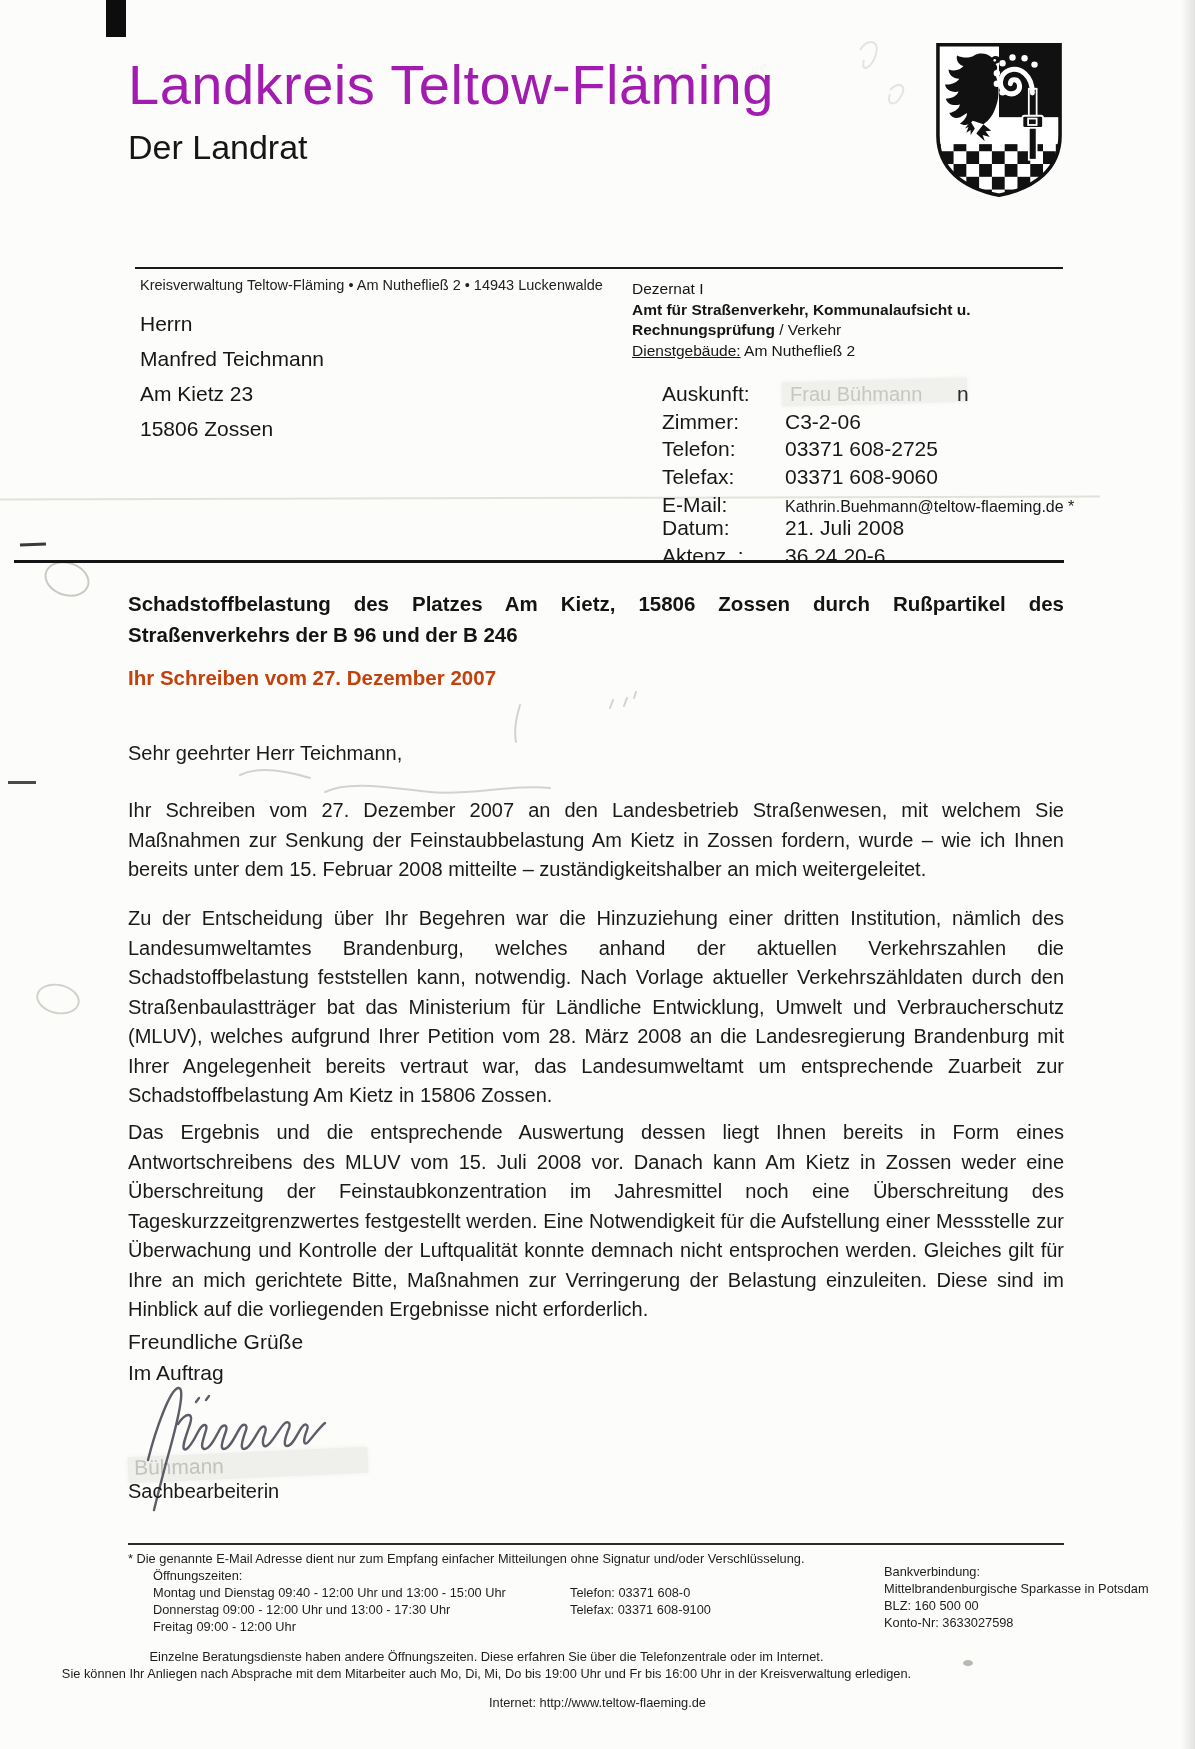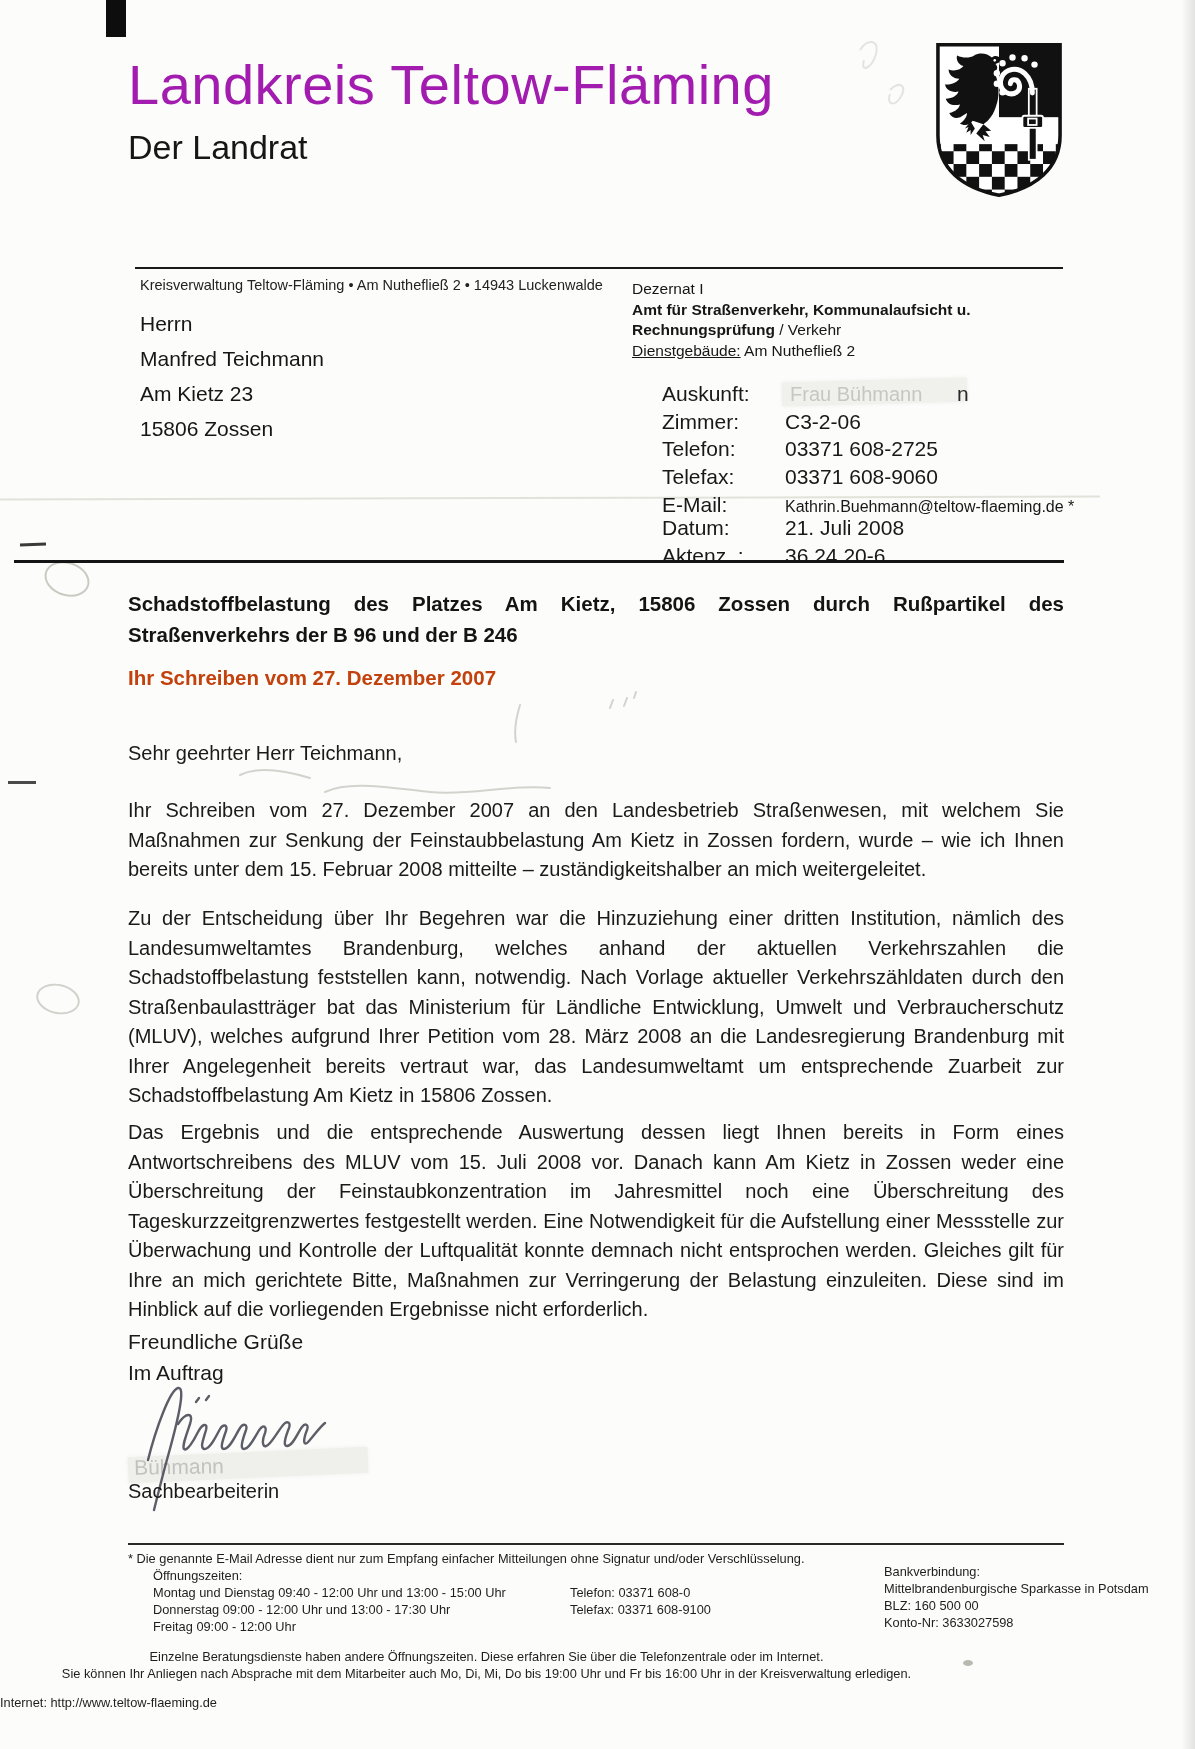--- a/index.html
+++ b/index.html
@@ -58,21 +58,21 @@
   .sig-name{top:1455px;left:134px;font-size:21px;color:#c3c3bd;transform:rotate(-1deg);}
   .role{top:1480px;left:128px;font-size:20px;color:#1a1a1a;}
   
   .rule-footer{top:1543px;left:128px;width:936px;height:2px;background:#2a2a2a;}
   .ft{font-size:12.8px;line-height:17px;color:#1e1e1e;}
   .ft-note{top:1550px;left:128px;width:700px;}
   .ft-hours{top:1567px;left:128px;width:440px;margin-left:25px;}
   .ft-phones{top:1584px;left:570px;width:220px;}
   .ft-bank{top:1563px;left:884px;width:300px;}
   .ft-center{top:1648px;left:0;width:973px;text-align:center;}
-  .ft-internet{top:1694px;left:0;width:1195px;text-align:left;}
+  .ft-internet{top:1694px;left:0;width:1195px;text-align:center;}
   
   .blob-tl{top:0;left:106px;width:20px;height:37px;background:#0d0d0d;}
   .dash-a{top:543px;left:20px;width:26px;height:3px;background:#3a3a3a;transform:rotate(-2deg);}
   .dash-b{top:781px;left:8px;width:28px;height:3px;background:#4a4a4a;}
   .ellipse-a{top:562px;left:44px;width:42px;height:30px;border:2px solid #bdbdb5;
     border-radius:50%;transform:rotate(18deg);opacity:.8;}
   .ellipse-b{top:984px;left:36px;width:40px;height:26px;border:2px solid #c4c4bc;
     border-radius:50%;transform:rotate(12deg);opacity:.75;}
   .speck{top:1660px;left:963px;width:10px;height:6px;background:#b9b9b2;border-radius:50%;}
   svg{display:block;}

